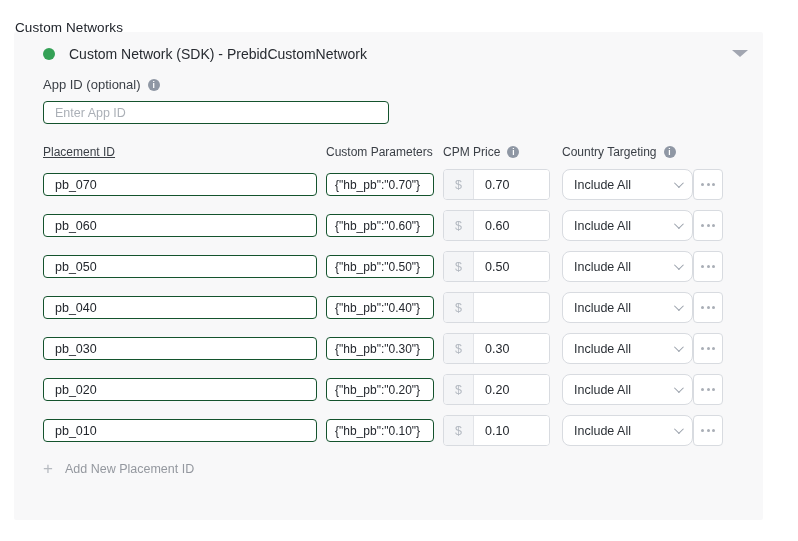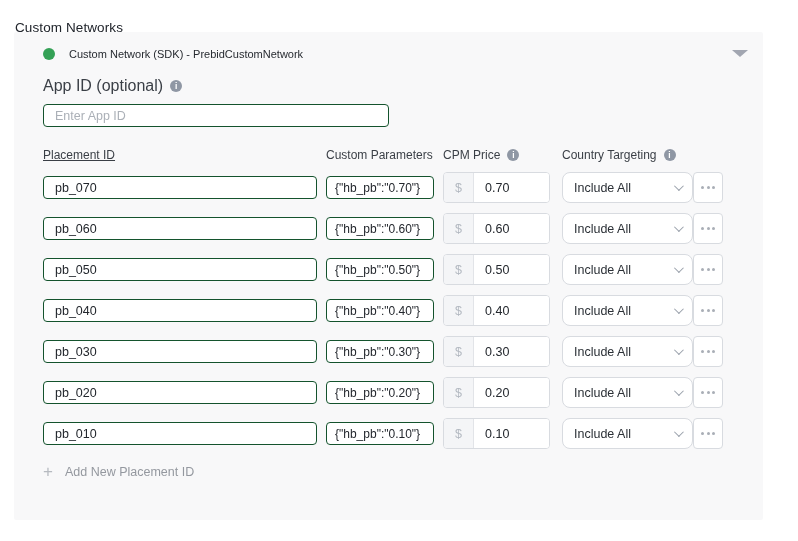--- a/index.html
+++ b/index.html
@@ -8,36 +8,36 @@
 
   .page-title { position: absolute; left: 15px; top: 20px;
     font-size: 13.5px; color: #20242b; font-weight: 400; letter-spacing: .1px; }
 
   .card { position: absolute; left: 14px; top: 32px; width: 749px; height: 488px;
     background: #f8f8f9; border-radius: 2px; padding: 11px 28px 0 29px; }
 
   
   .net-header { display: flex; align-items: center; height: 22px; position: relative; }
   .status-dot { width: 12px; height: 12px; border-radius: 50%; background: #34a156; margin-right: 14px; }
-  .net-title { font-size: 11px; color: #272b31; }
+  .net-title { font-size: 14px; color: #272b31; }
   .collapse-chevron { position: absolute; right: -13px; top: 7px; width: 0; height: 0;
     border-left: 8px solid transparent; border-right: 8px solid transparent;
     border-top: 7px solid #a2a6b1; cursor: pointer; }
 
   
   .toggle-row { display: flex; align-items: center; margin: 9px 0 0 0; height: 24px; }
   .toggle { position: relative; width: 46px; height: 23px; border-radius: 12px;
     background: #3aaa35; cursor: pointer; flex: 0 0 auto; }
   .toggle-knob { position: absolute; right: -2px; top: -0.5px; width: 24px; height: 24px;
     background: #ffffff; border: 1.5px solid #3aaa35; border-radius: 50%; }
   .toggle-label { margin-left: 7px; font-size: 11.5px; color: #4c5158; }
 
   
   .field-label-row { display: flex; align-items: center; margin-top: 12px; }
-  .field-label { font-size: 16px; color: #3a3f46; }
+  .field-label { font-size: 13px; color: #3a3f46; }
   .info-icon { width: 12px; height: 12px; border-radius: 50%; background: #8f97a4;
     color: #ffffff; font-size: 8.5px; font-weight: bold; line-height: 12px;
     text-align: center; margin-left: 7px; cursor: pointer; font-style: normal;
     display: inline-block; flex: 0 0 auto; }
 
   input { font-family: "Liberation Sans", sans-serif; outline: none; }
   .text-field { height: 23px; border: 1px solid #14532d; border-radius: 4px;
     background: #ffffff; font-size: 12.5px; color: #23272d; padding: 0 11px; }
   .text-field::placeholder { color: #abb0b7; }
 
@@ -169,21 +169,20 @@
           <span class="dot"></span>
           <span class="dot"></span>
         </div>
       </div>
 
       <div class="prow">
         <input type="text" class="text-field placement-input" value="pb_040" style="">
         <input type="text" class="text-field params-input" value="{&quot;hb_pb&quot;:&quot;0.40&quot;}" style="">
         <div class="cpm-field">
           <span class="currency-box">$</span>
-          <input type="text" class="cpm-input" value="0.40" style="">
         </div>
         <div class="country-select">
           <span>Include All</span>
           <span class="select-chevron"></span>
         </div>
         <div class="dots-btn">
           <span class="dot"></span>
           <span class="dot"></span>
           <span class="dot"></span>
         </div>

